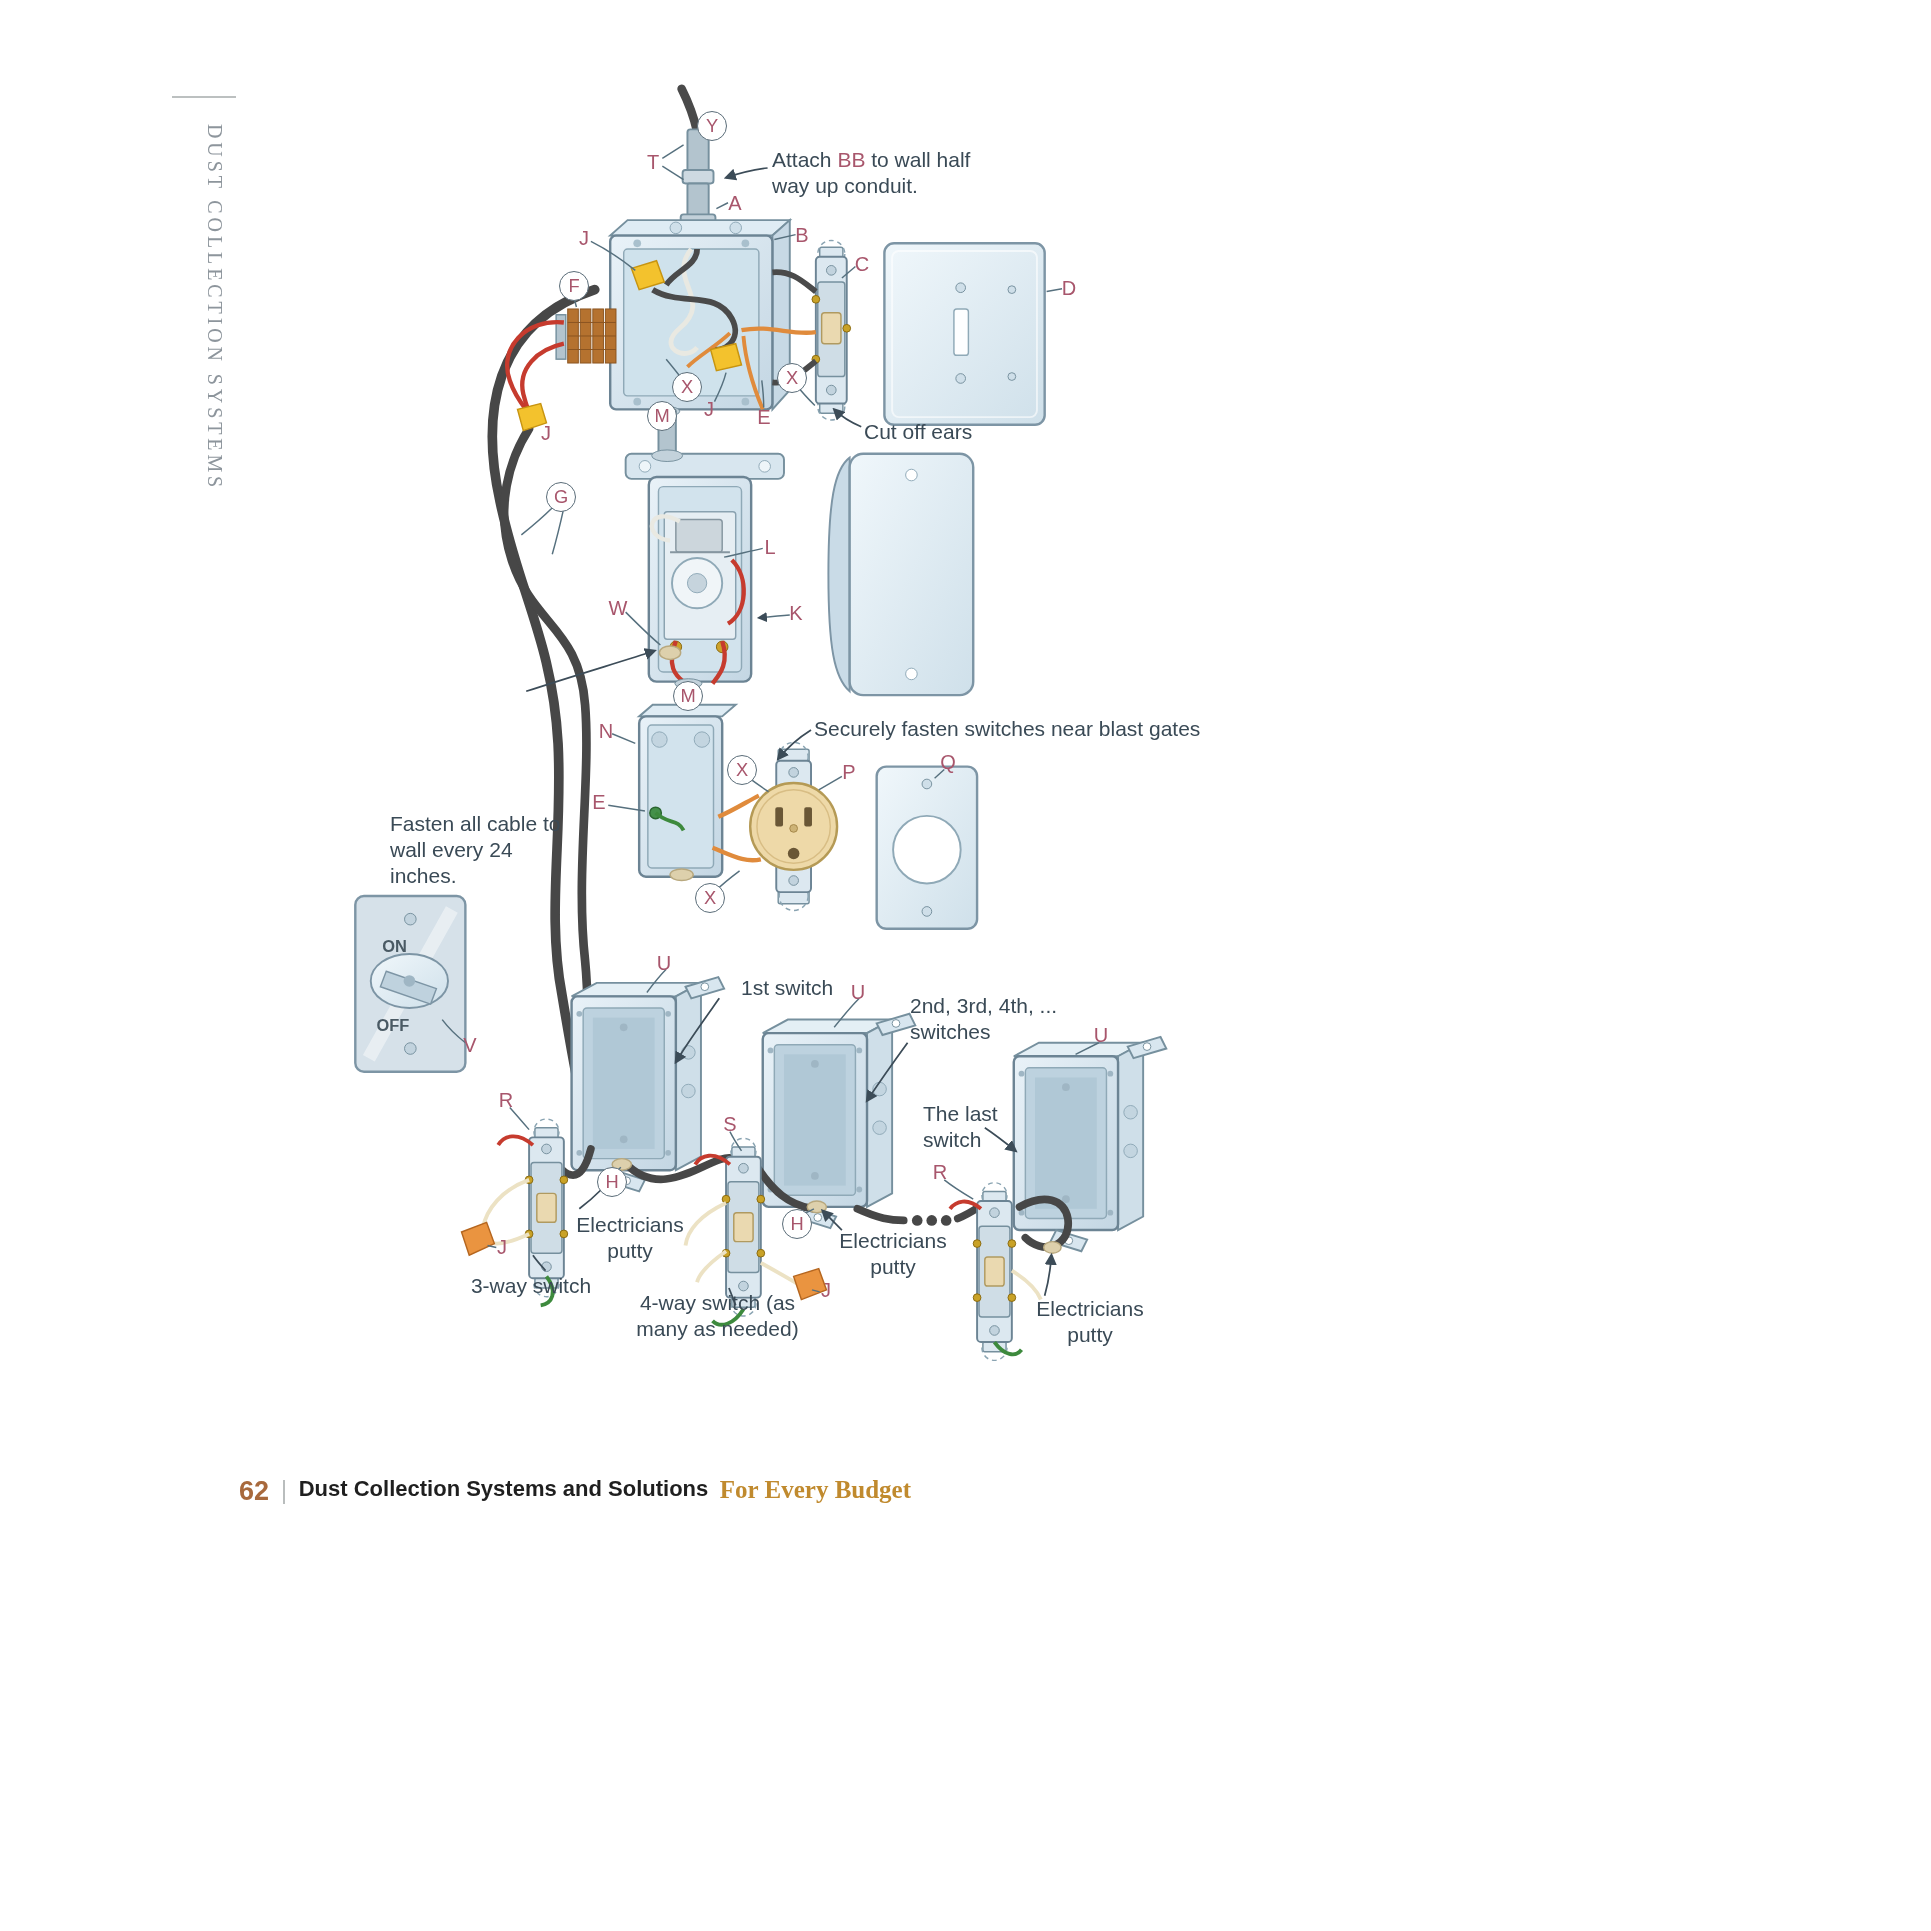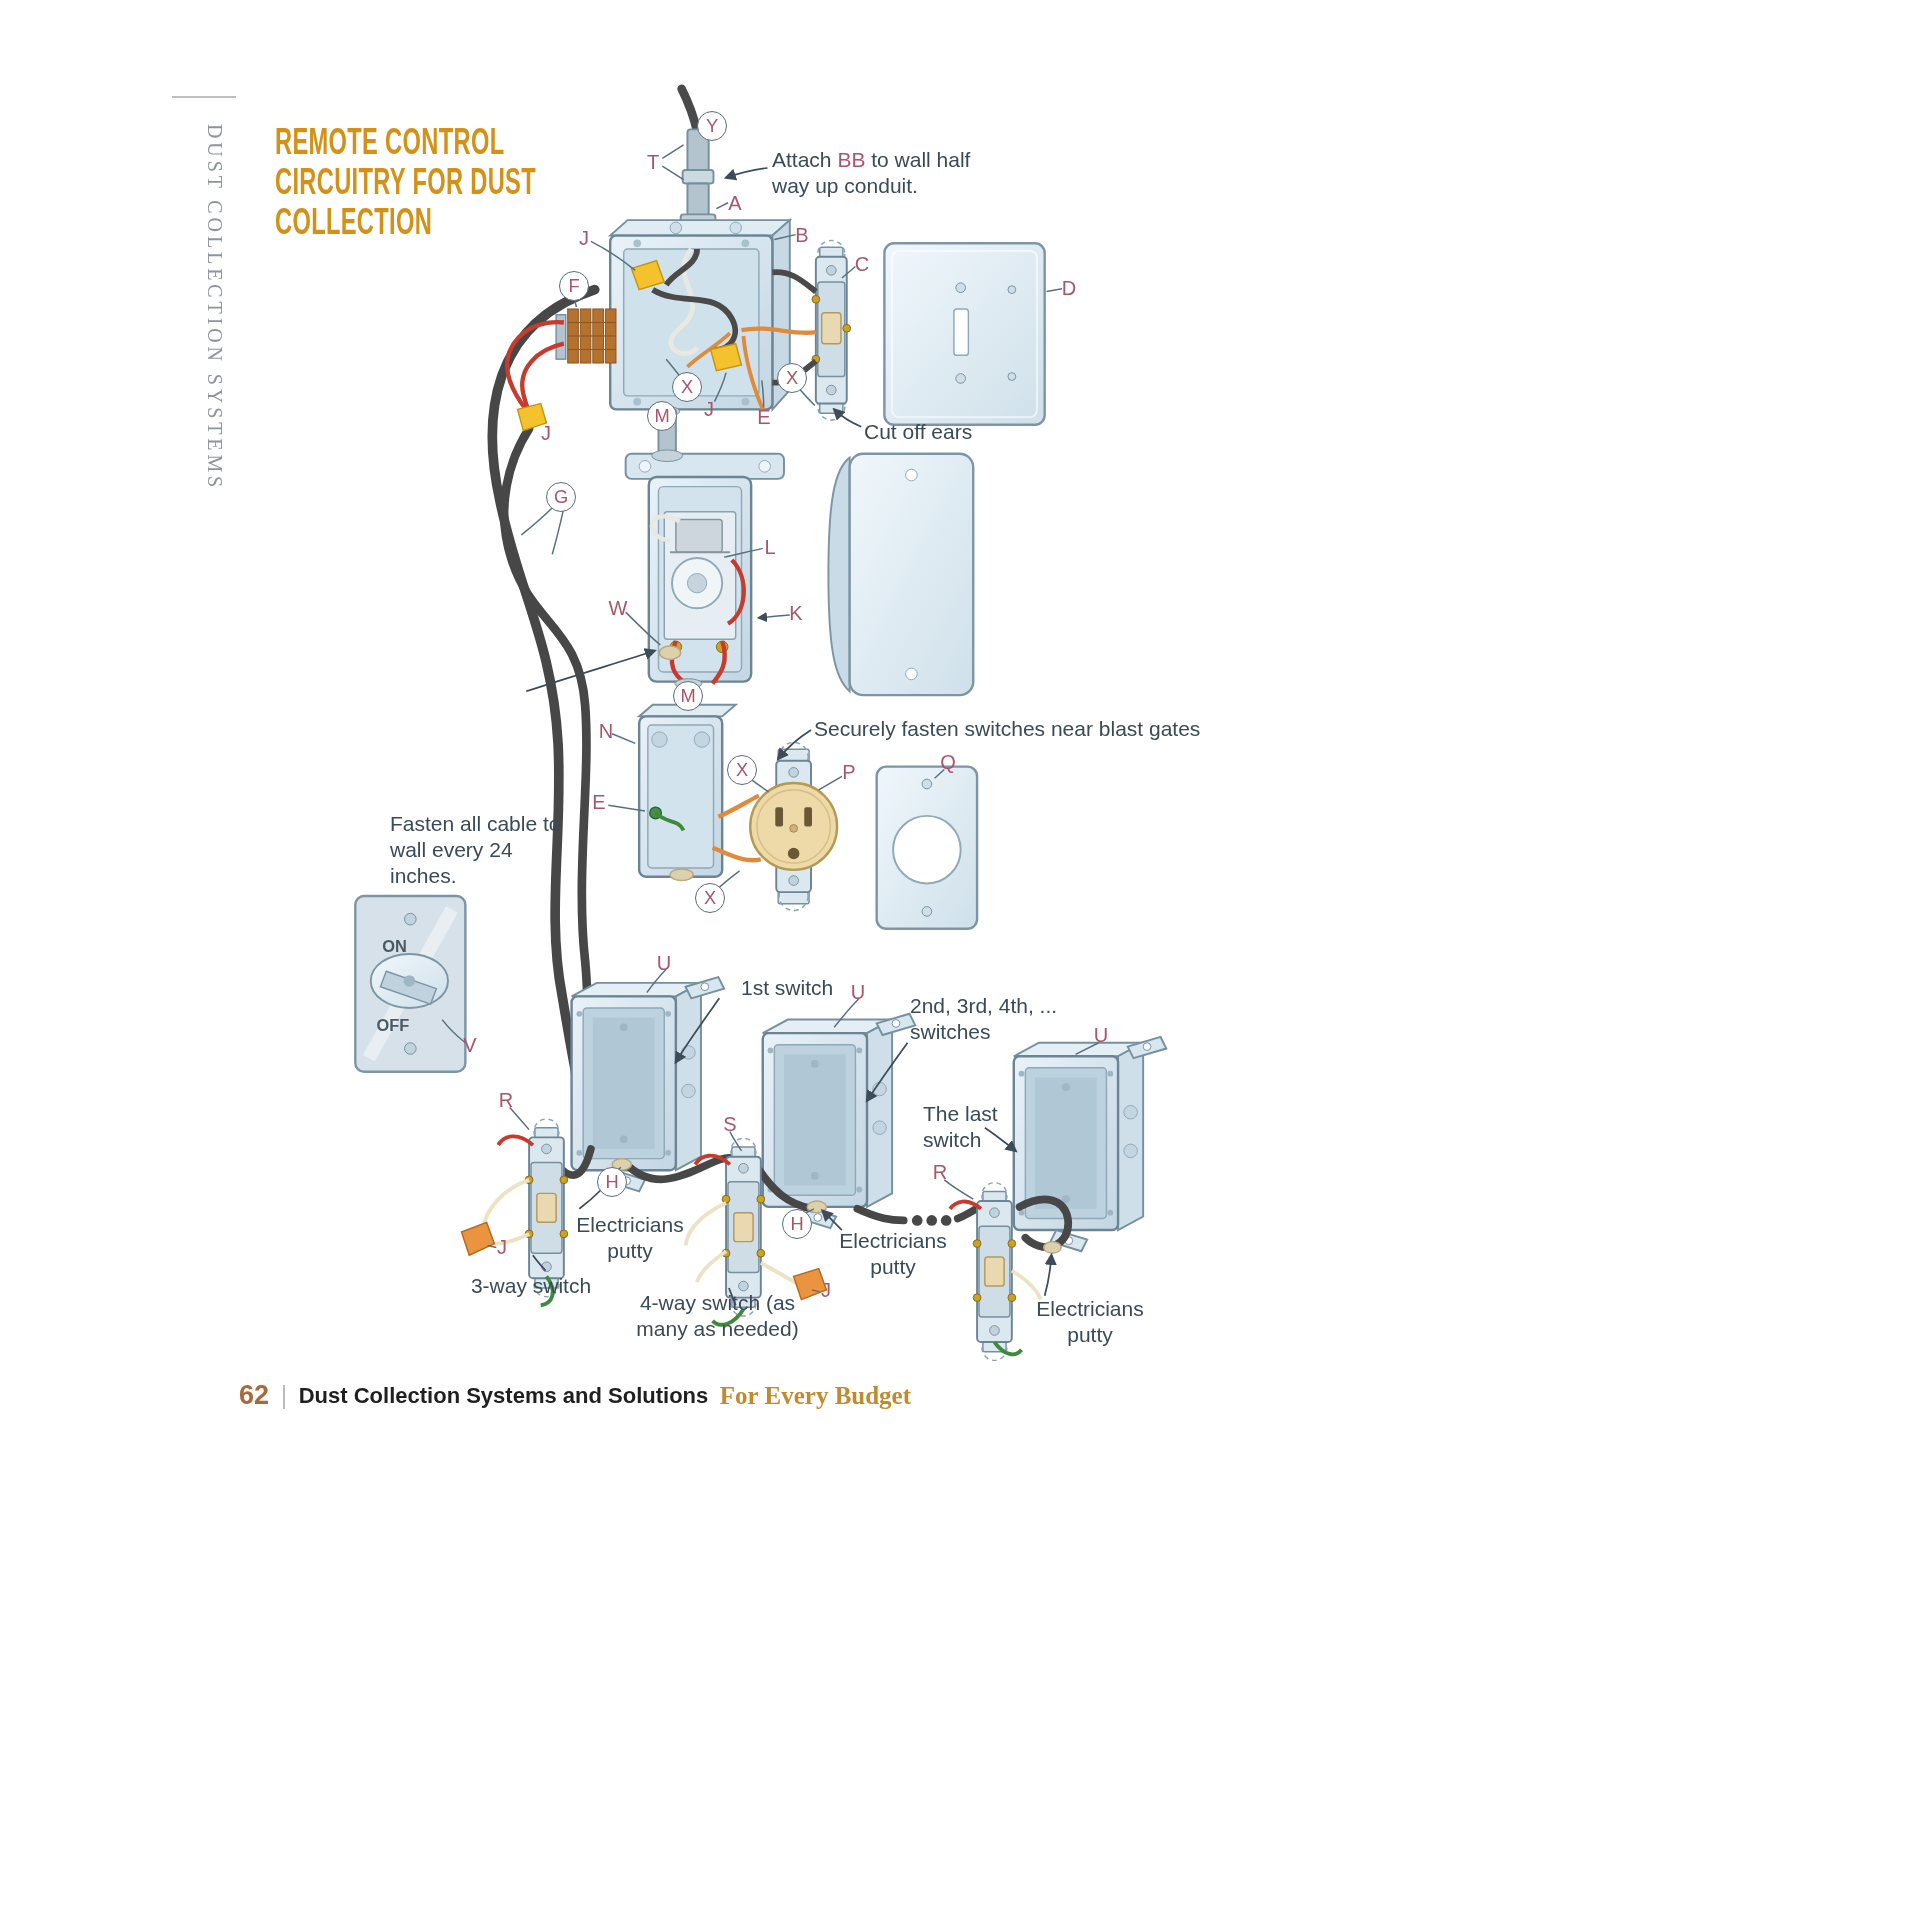--- a/index.html
+++ b/index.html
@@ -12,41 +12,36 @@
     font-family:"Liberation Serif","DejaVu Serif",serif;font-size:20px;letter-spacing:3.9px;color:#8d959c}
   .title{position:absolute;left:275px;top:97px;color:#d39118;font-weight:700;font-size:37px;line-height:1.08}
   .title .line{display:block;transform:scaleX(.64);transform-origin:left;white-space:nowrap;letter-spacing:0.5px}
   #overlay{position:absolute;left:0;top:0;width:1931px;height:1931px;pointer-events:none}
   .callout{position:absolute;transform:translate(-50%,-50%);color:#a8566c;font-size:20px;line-height:1;white-space:nowrap}
   .callout.circled{width:30px;height:30px;border:1.5px solid #5b6d79;border-radius:50%;background:#fff;
     display:flex;align-items:center;justify-content:center;font-size:18.3px}
   .annotation{position:absolute;color:#3a4a56;font-size:21px;line-height:1.24}
   .annotation .accent{color:#a8566c}
   .annotation.align-center{text-align:center}
-  .footer{position:absolute;left:239px;top:1380px;display:flex;align-items:center;gap:11.6px;white-space:nowrap}
+  .footer{position:absolute;left:239px;top:1476px;display:flex;align-items:flex-start;gap:11.6px;white-space:nowrap}
   .footer .pagenum{color:#a8693c;font-weight:700;font-size:27px}
   .footer .sep{color:#b9bdbd;font-size:25px}
   .footer .book{color:#1f1f1f;font-weight:700;font-size:22px}
   .footer .tag{color:#c08a2e;font-family:"Liberation Serif","DejaVu Serif",serif;font-weight:700;font-size:25px}
   svg text{font-family:"Liberation Sans",sans-serif}
 </style>
 </head>
 <body>
 
 <div class="page">
 
   <div class="top-rule"></div>
 
   <div class="side-label">DUST COLLECTION SYSTEMS</div>
 
-  <h1 class="title">
-    <span class="line">REMOTE CONTROL</span>
-    <span class="line">CIRCUITRY FOR DUST</span>
-    <span class="line">COLLECTION</span>
-  </h1>
 
   <svg class="art" viewBox="0 0 2000 2000">
     <defs>
       <linearGradient id="steel" x1="0" y1="0" x2="1" y2="1">
         <stop offset="0" stop-color="#e9f2f8"></stop>
           <stop offset="1" stop-color="#c3d6e3"></stop>
       </linearGradient>
       <linearGradient id="plate" x1="0" y1="0" x2="1" y2="1">
         <stop offset="0" stop-color="#f0f7fb"></stop>
           <stop offset="1" stop-color="#cfe0ea"></stop>

